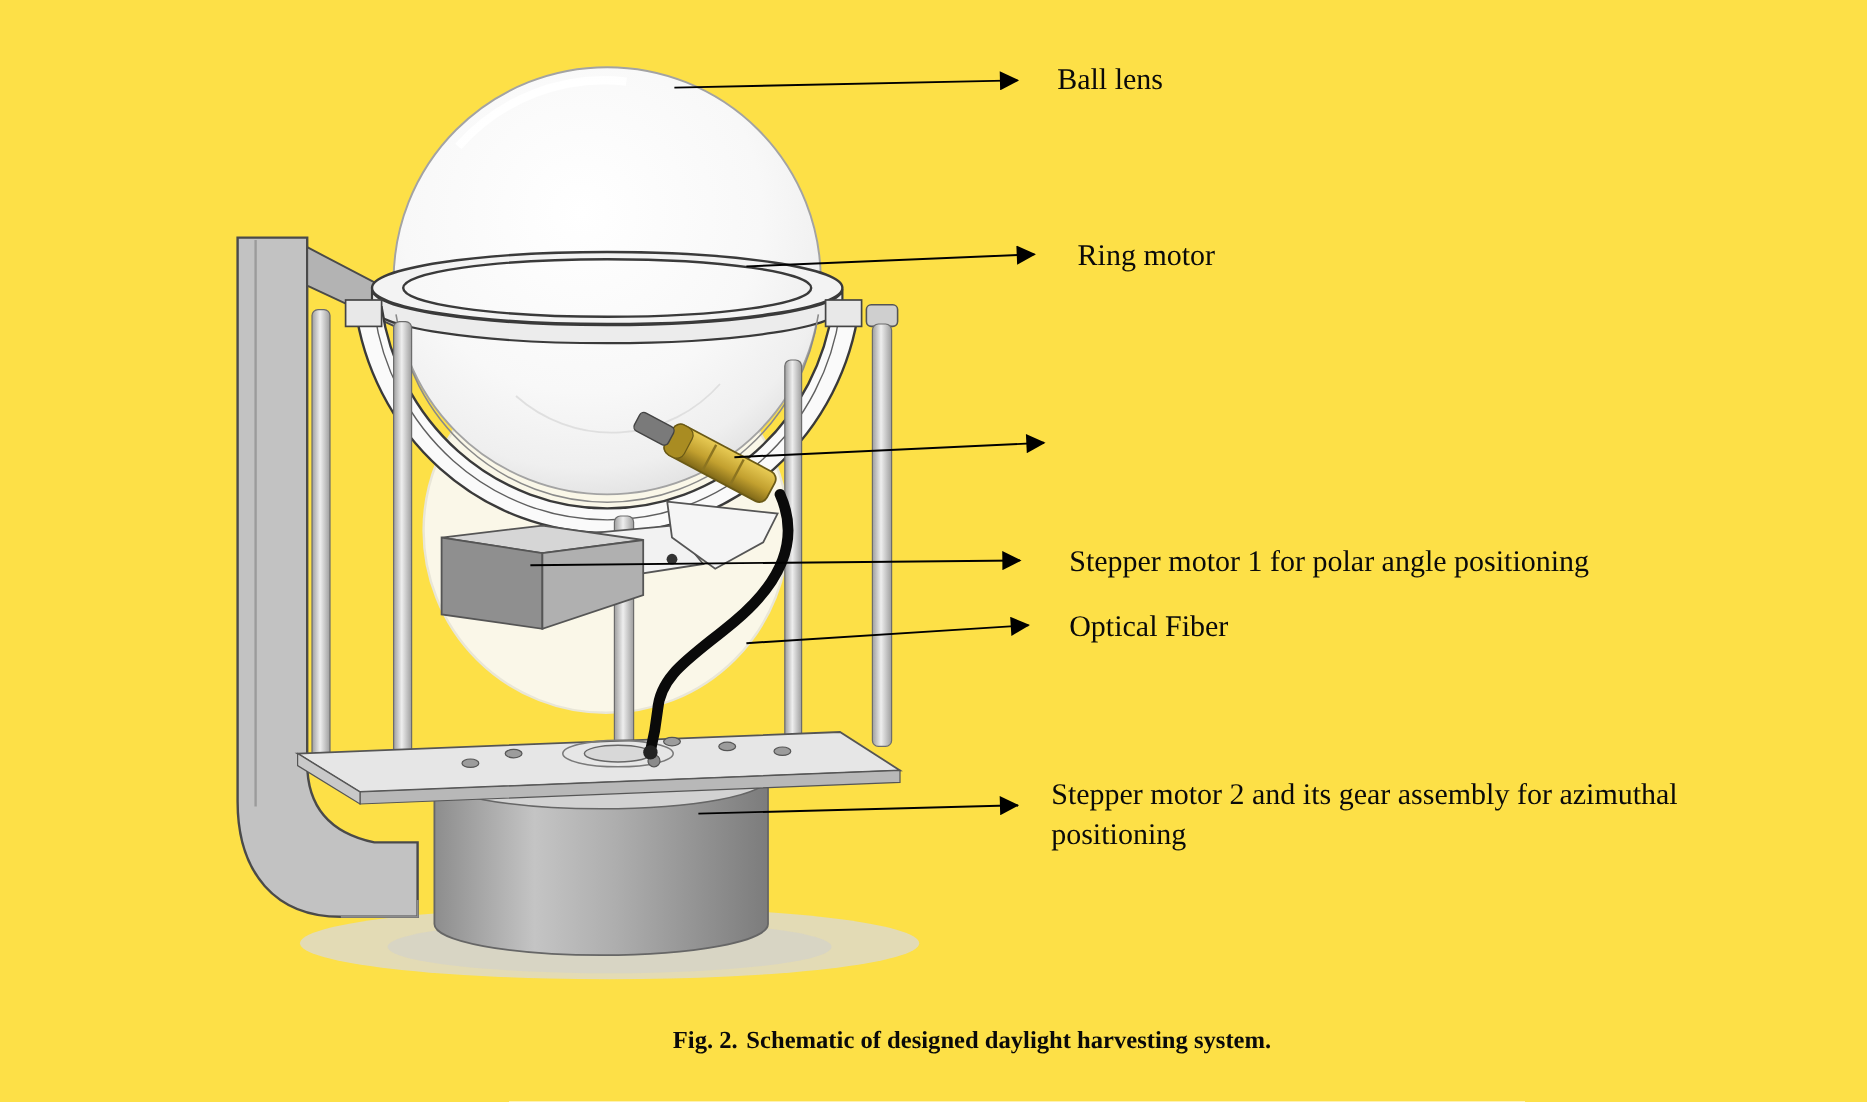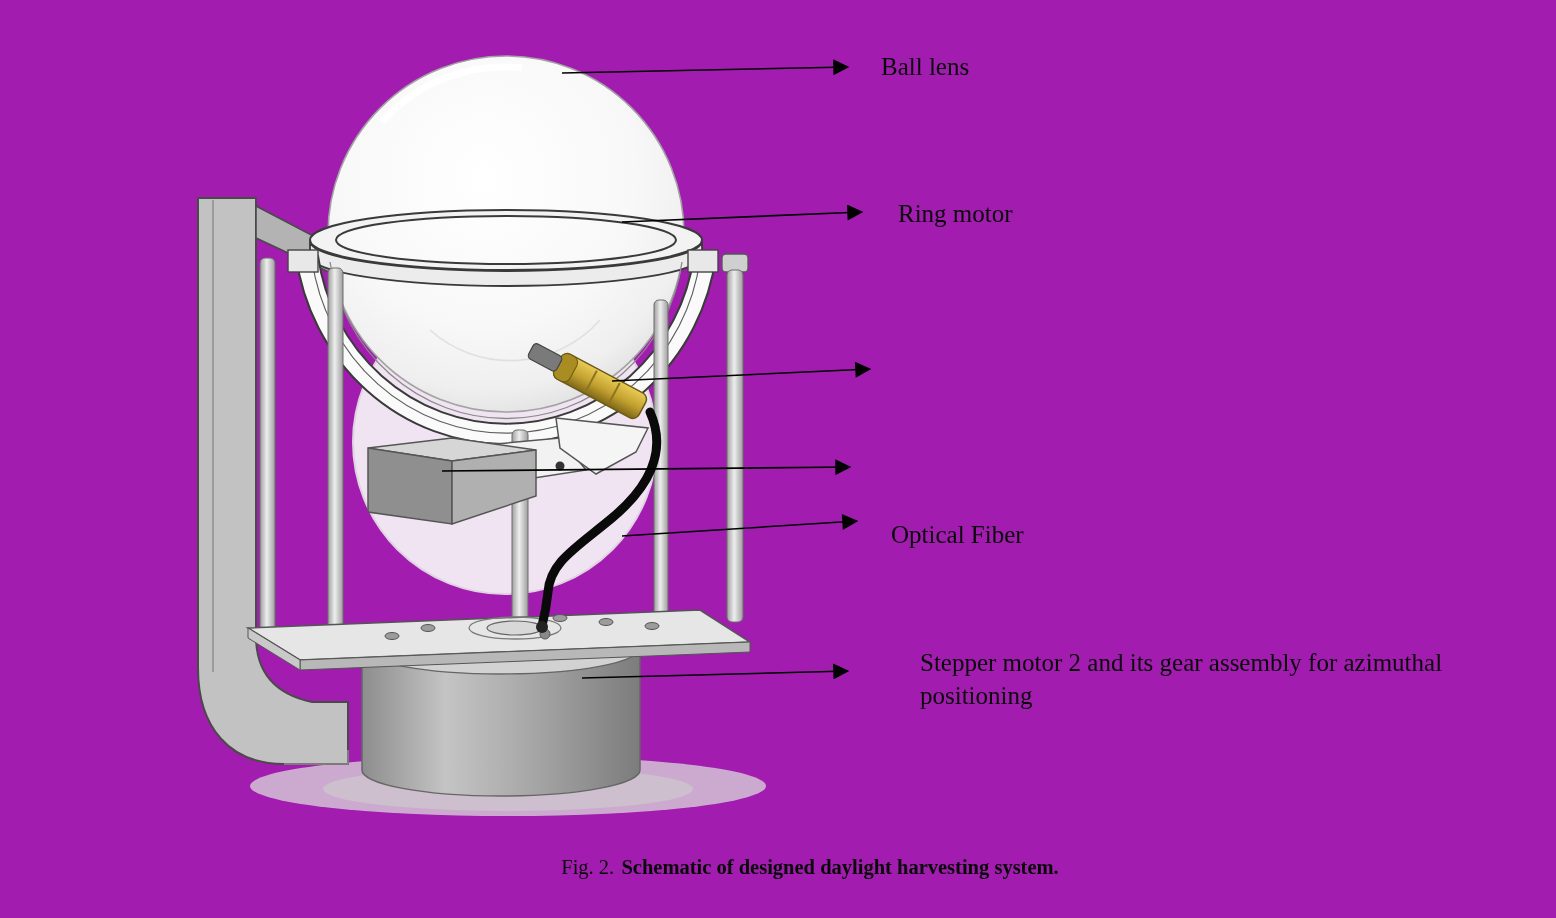--- a/index.html
+++ b/index.html
@@ -1,39 +1,39 @@
 <!DOCTYPE html>
 <html><head>
 <meta charset="utf-8">
 <style>
   html,body{margin:0;padding:0;background:#ffffff;}
   .canvas{
     position:relative;
     width:1556px;height:918px;
-    background:#a21caf;
+    background:#fde047;
     overflow:hidden;
     font-family:"Liberation Serif", serif;
     color:#0a0a0a;
   }
   .schematic-svg{position:absolute;left:0;top:0;}
   .part-label{
     position:absolute;
     font-size:25px;
     line-height:1.32;
     color:#0a0a0a;
     white-space:nowrap;
   }
-  .part-label.wrap{white-space:normal;margin-left:44px;}
+  .part-label.wrap{white-space:normal;}
   .caption{
     position:absolute;
     top:856px;left:62px;width:1496px;
     text-align:center;
     font-size:20.5px;
   }
-  .caption .prefix{font-weight:normal;margin-top:35px;}
+  .caption .prefix{font-weight:bold;margin-top:35px;}
   .caption .text{margin-left:0.35em;font-weight:bold;}
 </style>
 </head>
 <body>
 
 <div class="canvas">
 
   <svg class="schematic-svg" width="1556" height="918" viewBox="0 0 1556 918">
     <defs>
       <radialGradient id="sphereGrad" cx="44%" cy="34%" r="68%">
@@ -159,22 +159,23 @@
       <line x1="622" y1="536" x2="857" y2="521" marker-end="url(#arrowhead)"></line>
       <line x1="582" y1="678" x2="848" y2="671" marker-end="url(#arrowhead)"></line>
     </g>
   </svg>
 
   <div class="part-label" style="left:881px; top:50px;">Ball lens</div>
 
   <div class="part-label" style="left:898px; top:197px;">Ring motor</div>
 
 
+  <div class="part-label" style="left:891px; top:452px;">Stepper motor 1 for polar angle positioning</div>
 
-  <div class="part-label" style="left:891px; top:506px;margin-top:12px;">Optical Fiber</div>
+  <div class="part-label" style="left:891px; top:506px;">Optical Fiber</div>
 
   <div class="part-label wrap" style="left:876px; top:646px; width:545px;">Stepper motor 2 and its gear assembly for azimuthal positioning</div>
 
   <div class="caption">
     <span class="prefix">Fig. 2.</span><span class="text">Schematic of designed daylight harvesting system.</span>
   </div>
 
 </div>
 
 </body></html>

